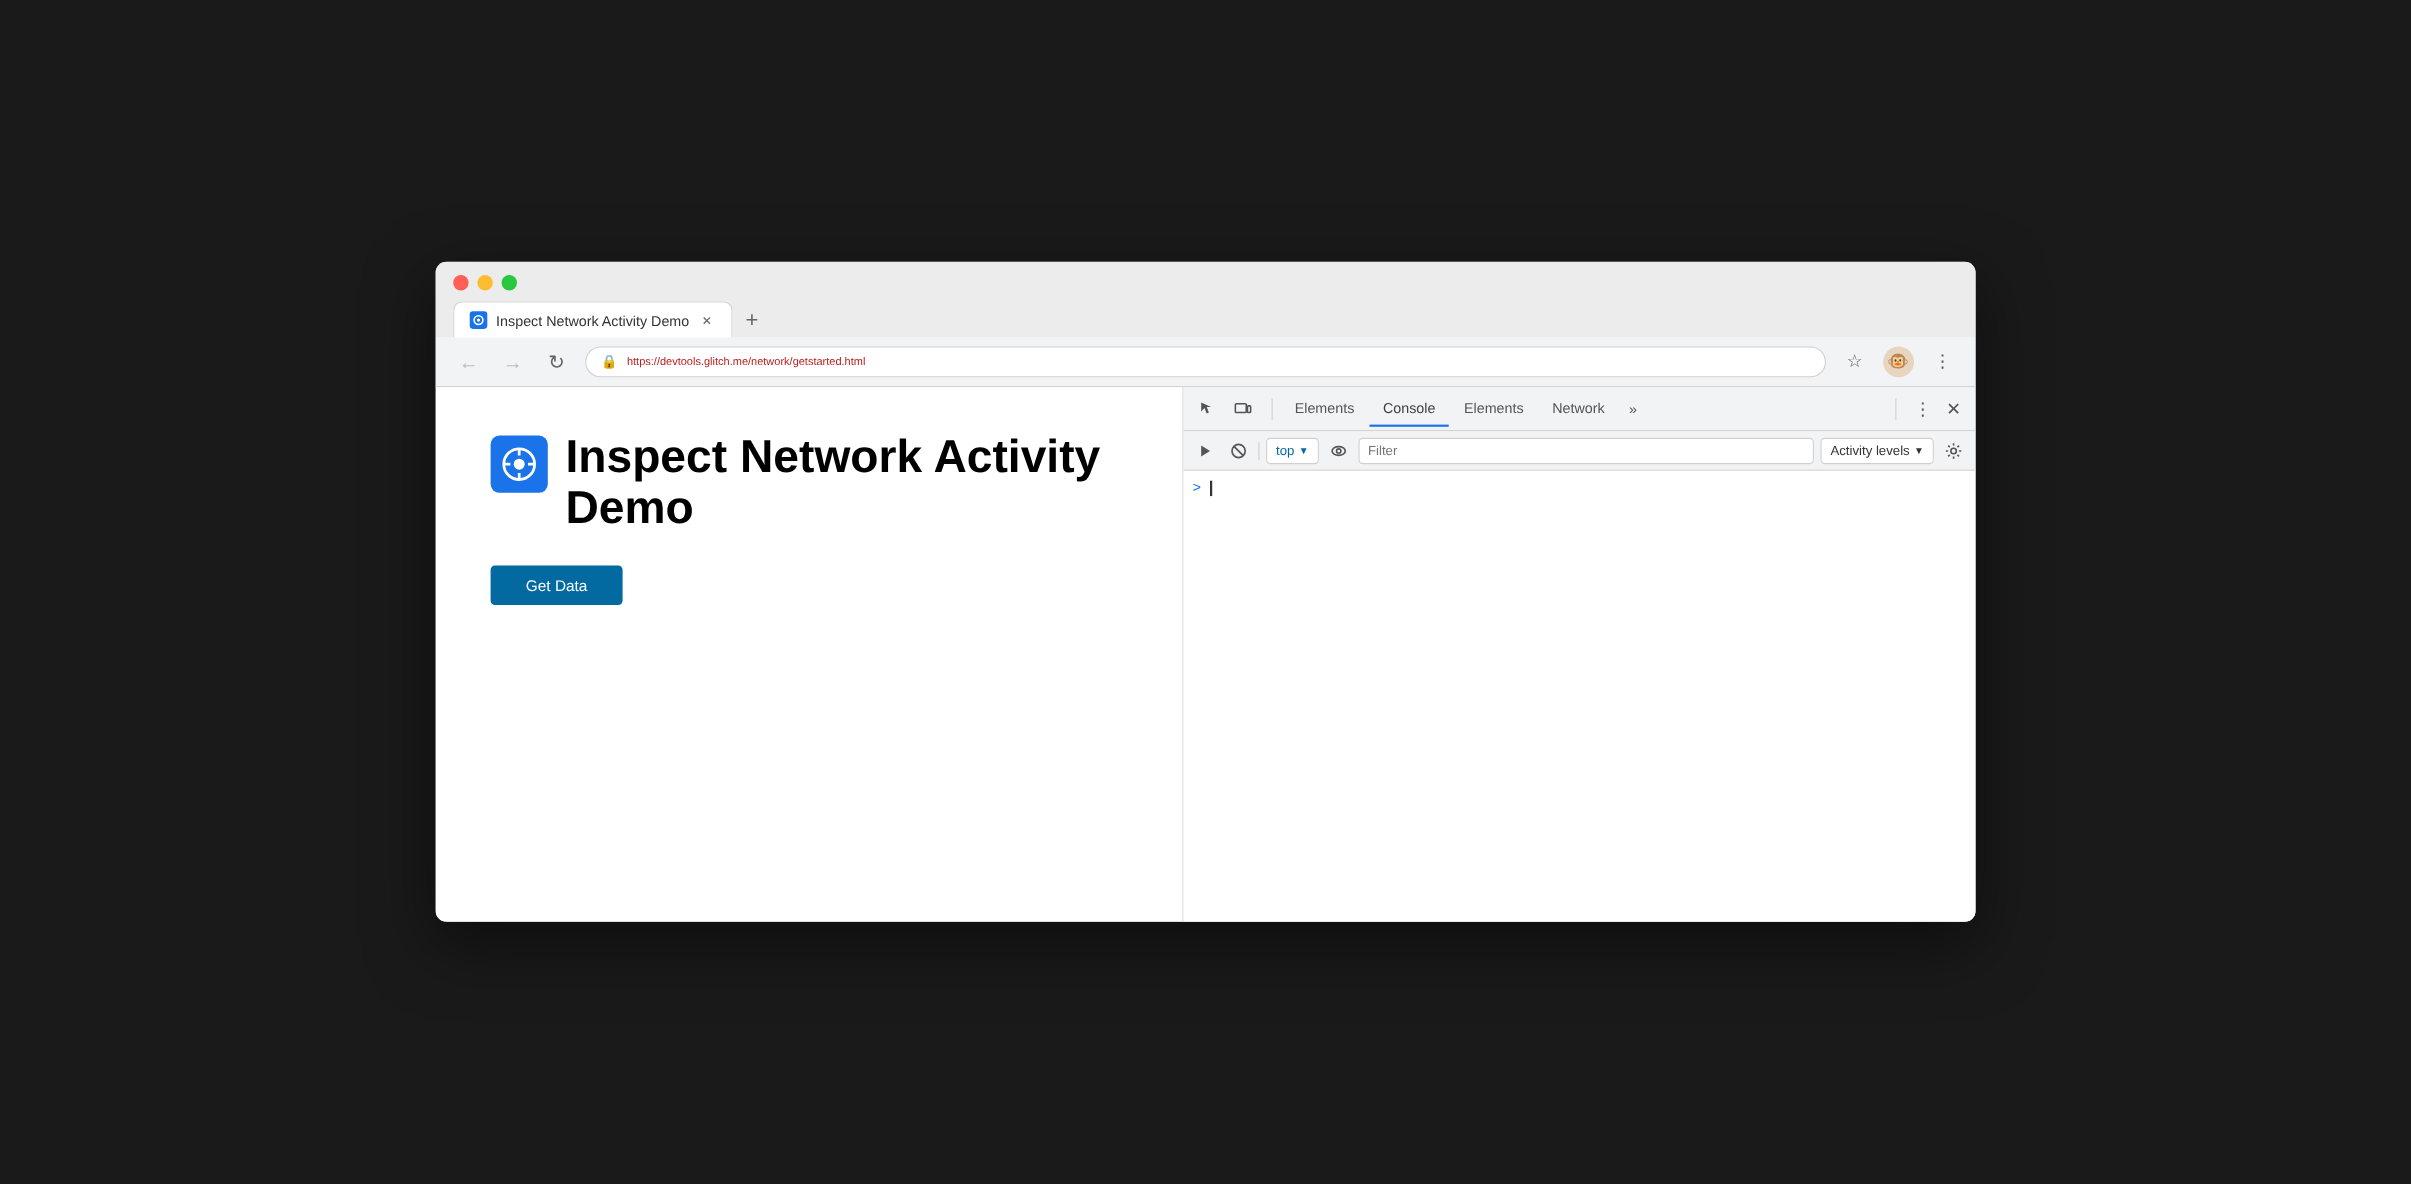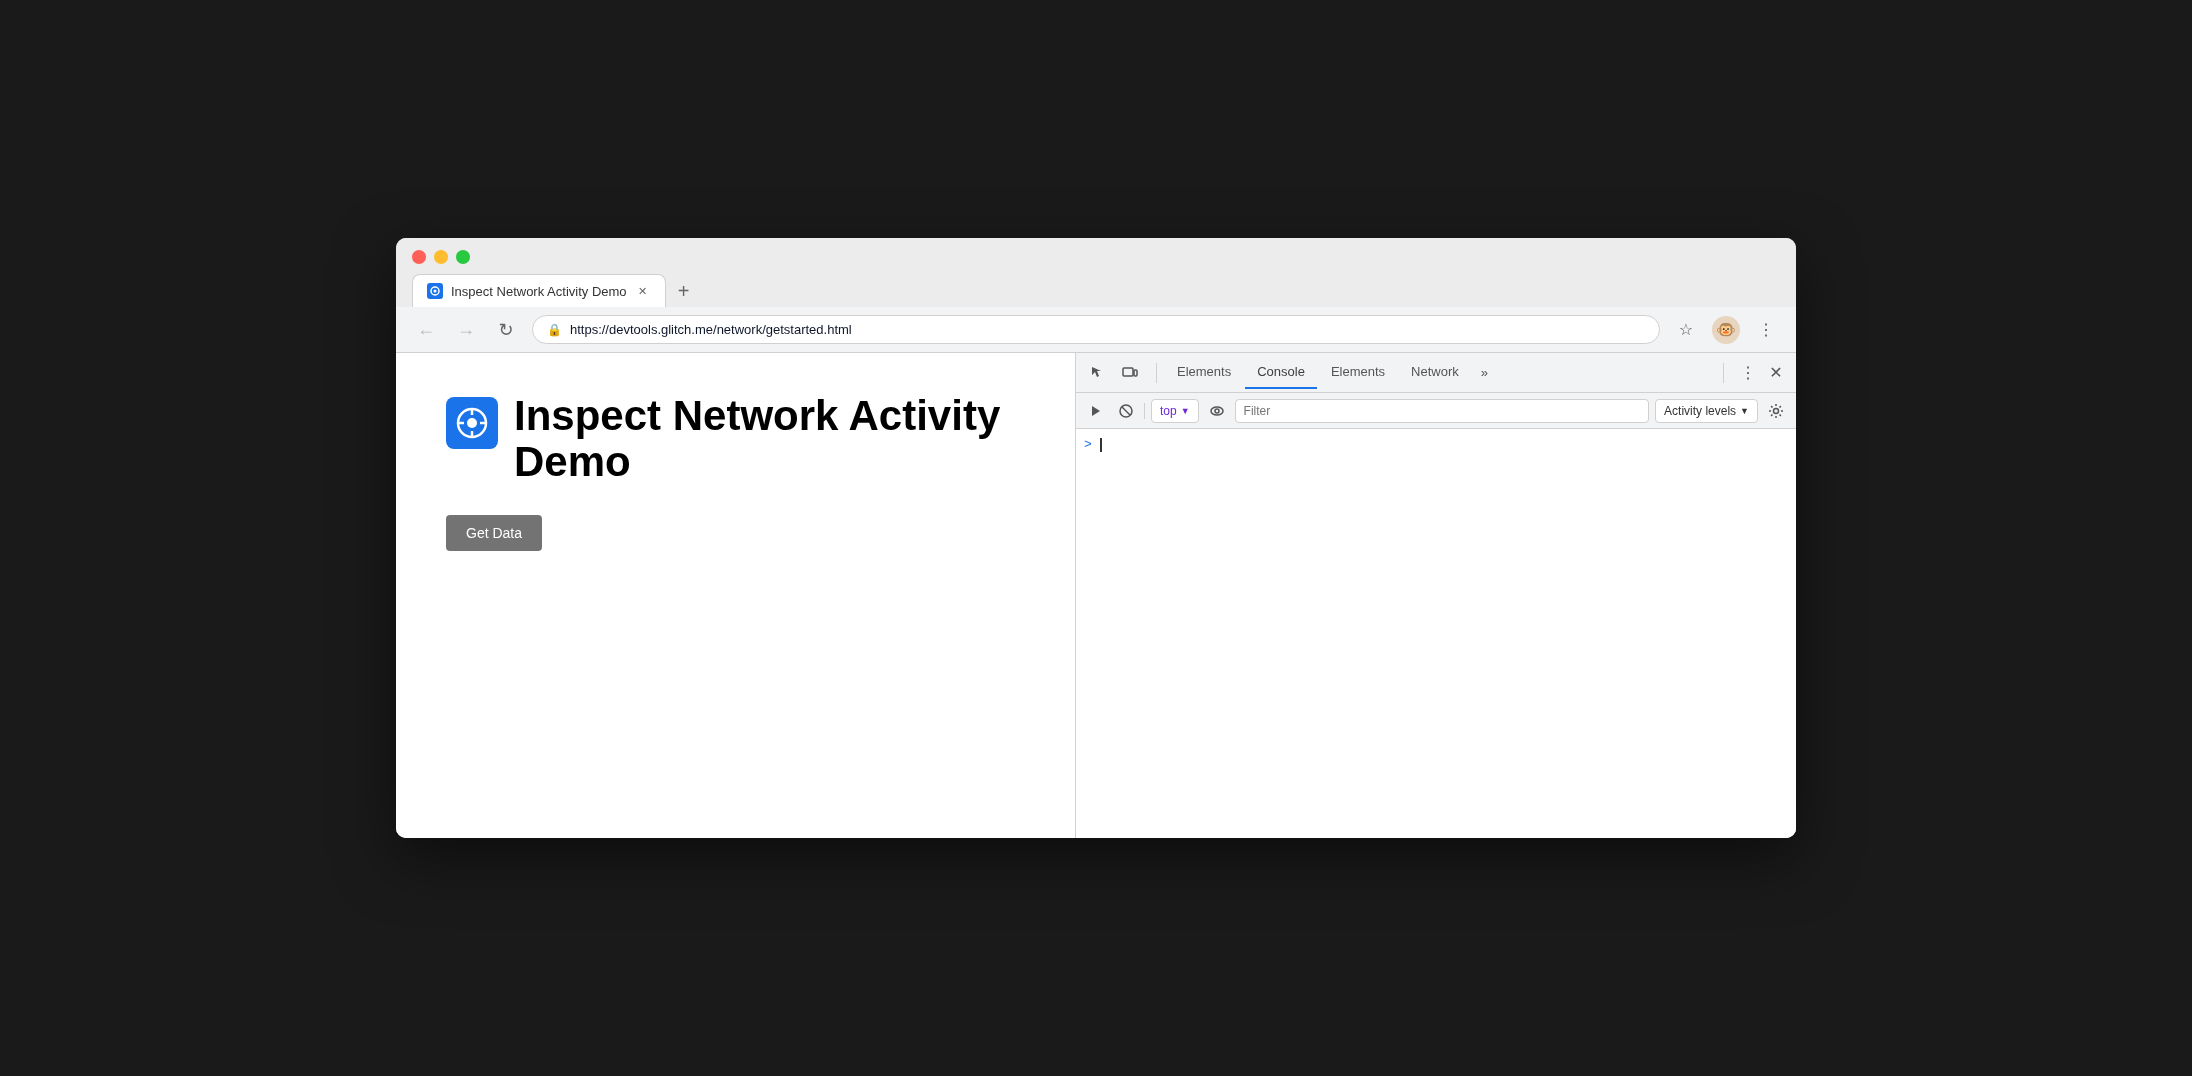--- a/index.html
+++ b/index.html
@@ -121,21 +121,21 @@
       border: 1px solid #d0d0d0;
       border-radius: 20px;
       padding: 6px 14px;
       display: flex;
       align-items: center;
       gap: 8px;
       font-size: 13px;
       color: #333;
     }
     .lock-icon { color: #555; font-size: 12px; }
-    .url-text { flex: 1; font-size: 13px; color: #0f172a; }
+    .url-text { flex: 1; font-size: 10px; color: #b91c1c; }
     .address-bar-right {
       display: flex;
       align-items: center;
       gap: 12px;
     }
     .addr-icon {
       color: #555;
       font-size: 16px;
       cursor: pointer;
       width: 28px;
@@ -197,25 +197,25 @@
       color: #333;
       margin-bottom: 28px;
       line-height: 1.6;
     }
     .page-link {
       color: #1a73e8;
       text-decoration: underline;
       cursor: pointer;
     }
     .get-data-btn {
-      background: #737373;
+      background: #0369a1;
       color: #ffffff;
       border: none;
       border-radius: 4px;
-      padding: 10px 20px;
+      padding: 10px 32px;
       font-size: 14px;
       font-weight: 500;
       cursor: pointer;
       display: inline-block;
     }
     
     .devtools-panel {
       width: 720px;
       min-width: 720px;
       display: flex;
@@ -317,21 +317,21 @@
       background: #d0d0d0;
     }
     .context-selector {
       display: flex;
       align-items: center;
       background: #ffffff;
       border: 1px solid #d0d0d0;
       border-radius: 4px;
       padding: 2px 8px;
       font-size: 12px;
-      color: #6d28d9;
+      color: #0369a1;
       gap: 4px;
       cursor: pointer;
       height: 24px;
     }
     .filter-input {
       flex: 1;
       background: #ffffff;
       border: 1px solid #d0d0d0;
       border-radius: 4px;
       padding: 2px 8px;

